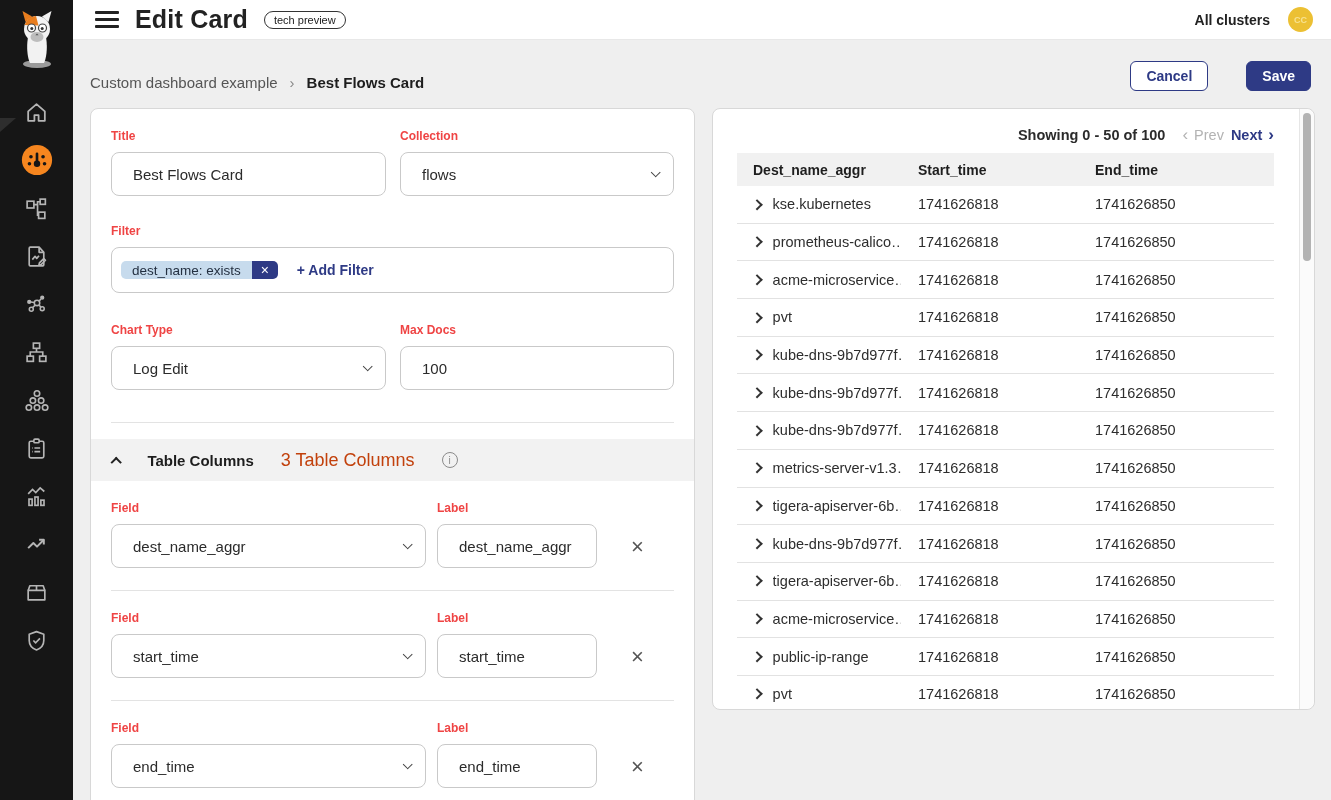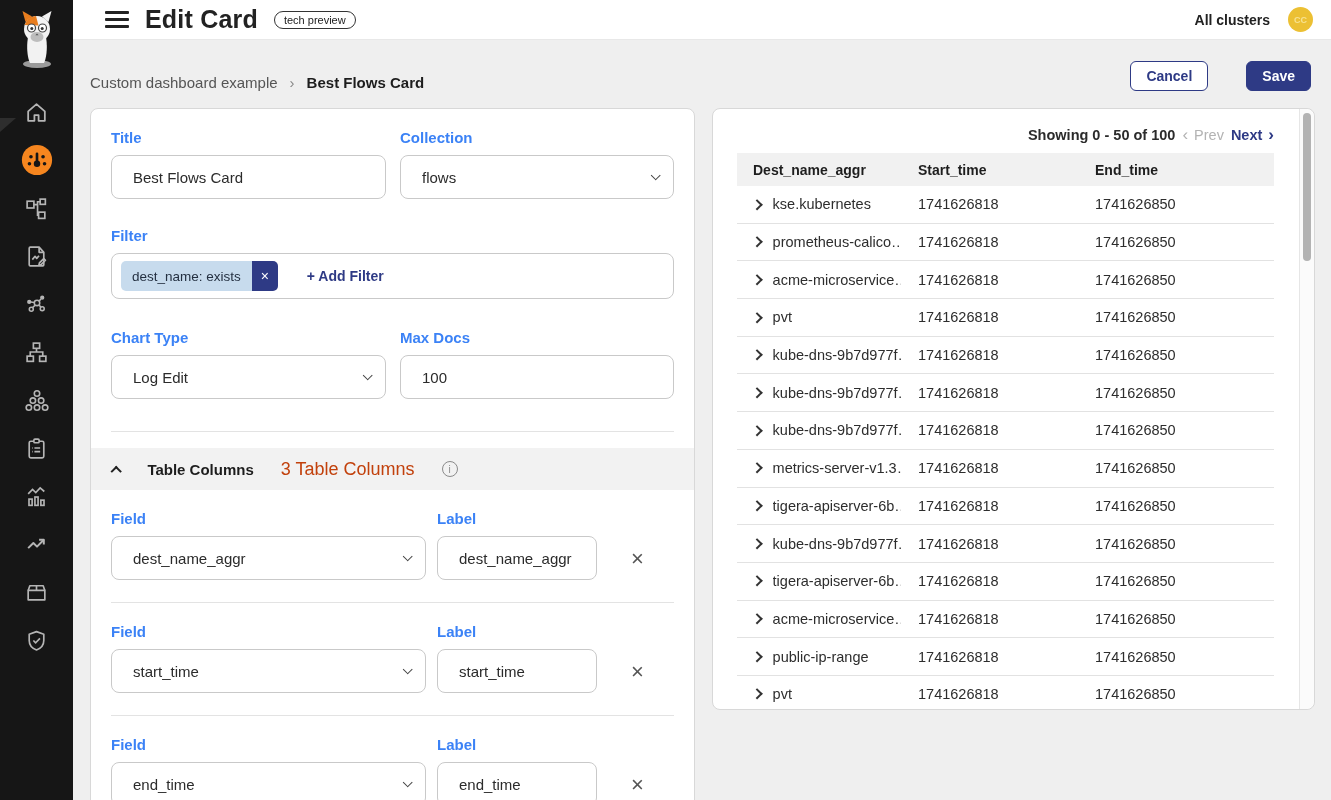--- a/index.html
+++ b/index.html
@@ -14,21 +14,21 @@
   
   .sidebar{width:73px;background:var(--sidebar_bg);flex:0 0 73px;display:flex;flex-direction:column;align-items:center;position:relative;}
   .logo{margin-top:8px;margin-bottom:14px;}
   .notch{position:absolute;left:0;top:118px;width:0;height:0;border-top:14px solid #2e2e2e;border-right:16px solid transparent;}
   .nav{display:flex;flex-direction:column;align-items:center;}
   .nav-item{width:48px;height:48px;display:flex;align-items:center;justify-content:center;cursor:pointer;color:#b5b5b5;}
   .nav-item svg{display:block;}
 
   
   .main{flex:1;display:flex;flex-direction:column;min-width:0;}
-  .topbar{height:40px;background:#fff;display:flex;align-items:center;padding:0 18px 0 32px;flex:0 0 40px;border-bottom:1px solid #e8e8e8;}
+  .topbar{height:40px;background:#fff;display:flex;align-items:center;padding:0 18px 0 22px;flex:0 0 40px;border-bottom:1px solid #e8e8e8;}
   .hamburger{width:24px;display:flex;flex-direction:column;gap:4px;cursor:pointer;margin-right:16px;}
   .hamburger span{display:block;height:3px;background:#222;border-radius:1px;}
   .page-title{font-size:25px;font-weight:800;letter-spacing:.2px;color:#222;}
   .badge{margin-left:16px;font-size:11px;color:#222;border:1px solid #333;border-radius:10px;padding:2px 9px;}
   .topbar-right{margin-left:auto;display:flex;align-items:center;gap:18px;}
   .cluster-select{font-size:14px;font-weight:600;color:#222;cursor:pointer;}
   .avatar{width:25px;height:25px;border-radius:50%;background:var(--avatar_bg);color:#f7e290;font-size:9px;font-weight:700;display:flex;align-items:center;justify-content:center;cursor:pointer;}
 
   
   .subheader{display:flex;align-items:flex-end;justify-content:space-between;padding:21px 20px 17px 17px;}
@@ -43,47 +43,47 @@
 
   
   .content{display:flex;gap:17px;padding:0 16px 0 17px;align-items:flex-start;flex:1;min-height:0;}
   .card{background:#fff;border:1px solid #d8d8d8;border-radius:8px;}
   .form-card{width:605px;flex:0 0 605px;height:720px;overflow:hidden;}
   .preview-card{flex:1;height:602px;position:relative;overflow:hidden;}
 
   
   .form-inner{padding:20px;}
   .fgrid{display:grid;grid-template-columns:275px 1fr;column-gap:14px;}
-  .flabel{font-size:15px;font-weight:700;color:#3b82f6;margin-bottom:9px;display:block;}
+  .flabel{font-size:12px;font-weight:700;color:#ef4444;margin-bottom:9px;display:block;}
   .input,.select{height:44px;border:1px solid #c9c9c9;border-radius:8px;display:flex;align-items:center;padding:0 14px 0 21px;font-size:15px;color:#2b2b2b;cursor:pointer;background:#fff;}
   .select{justify-content:space-between;}
   .chev{border:solid #444;border-width:0 1.8px 1.8px 0;display:inline-block;padding:3.2px;}
   .chev.down{transform:rotate(45deg);margin-top:-3px;}
   .chev.up{transform:rotate(-135deg);border-width:0 2.4px 2.4px 0;margin-top:4px;border-color:#222;}
   .chev.right{transform:rotate(-45deg);border-color:#333;border-width:0 2px 2px 0;padding:2.8px;}
   .mt28{margin-top:28px;}
   .filter-box{height:46px;border:1px solid #c9c9c9;border-radius:8px;display:flex;align-items:center;padding:0 9px;}
-  .chip{display:flex;align-items:stretch;height:30px;border-radius:5px;overflow:hidden;font-size:13.5px;justify-content:flex-end;}
+  .chip{display:flex;align-items:stretch;height:18px;border-radius:5px;overflow:hidden;font-size:13.5px;justify-content:flex-end;}
   .chip-text{background:var(--chip_bg);color:#243041;display:flex;align-items:center;padding:0 11px;}
   .chip-x{background:var(--navy);color:#fff;width:26px;display:flex;align-items:center;justify-content:center;font-size:14px;cursor:pointer;}
-  .add-filter{color:var(--navy);font-size:14px;font-weight:600;margin-left:29px;cursor:pointer;}
+  .add-filter{color:var(--navy);font-size:14px;font-weight:600;margin-left:19px;cursor:pointer;}
   .divider{border:none;border-top:1px solid #e3e3e3;margin:32px 0 0 0;}
   .tc-band{background:#f2f2f2;height:42px;display:flex;align-items:center;gap:27px;padding:0 21px;margin-top:16px;}
   .tc-title{font-size:15px;font-weight:700;color:#1d1d1d;}
   .tc-count{font-size:18px;color:#c2410c;}
   .info-icon{width:16px;height:16px;border:1.4px solid #8b8b8b;border-radius:50%;color:#8b8b8b;font-size:10px;display:flex;align-items:center;justify-content:center;font-style:normal;cursor:pointer;}
   .col-rows{padding:20px 20px 0 20px;}
   .col-row{display:grid;grid-template-columns:315px 160px auto;column-gap:11px;align-items:end;padding-bottom:22px;}
   .col-row + .col-row{border-top:1px solid #e3e3e3;padding-top:20px;}
   .remove-x{font-size:22px;color:#555;font-weight:300;align-self:end;margin:0 0 10px 23px;cursor:pointer;line-height:1;}
 
   
   .pv-inner{padding:17px 40px 0 24px;}
   .pagination{display:flex;justify-content:flex-end;align-items:center;gap:7px;font-size:14.5px;}
-  .showing{font-weight:600;color:#2b2b2b;text-align:right;}
+  .showing{font-weight:600;color:#2b2b2b;margin-right:10px;text-align:right;}
   .pg-prev{color:#b3b3b3;display:flex;gap:6px;align-items:center;cursor:default;}
   .pg-next{color:var(--navy);font-weight:700;display:flex;gap:6px;align-items:flex-end;cursor:pointer;}
   .pg-arrow{font-size:17px;line-height:1;}
   .ptable{margin-top:10px;}
   .thead{display:grid;grid-template-columns:181px 177px 1fr;background:#f1f1f1;height:33px;align-items:center;font-size:14px;font-weight:700;color:#1e1e1e;}
   .thead > div:first-child{padding-left:16px;}
   .trow{display:grid;grid-template-columns:181px 177px 1fr;height:37.7px;align-items:center;border-bottom:1px solid #e2e2e2;font-size:14.5px;color:#2d2d2d;cursor:pointer;}
   .name-cell{display:flex;align-items:center;gap:12px;padding-left:16px;min-width:0;}
   .name-text{white-space:nowrap;overflow:hidden;max-width:128px;}
   .vscroll{position:absolute;top:0;right:0;width:15px;height:100%;background:#fbfbfb;border-left:1px solid #e6e6e6;border-radius:0 8px 8px 0;}

